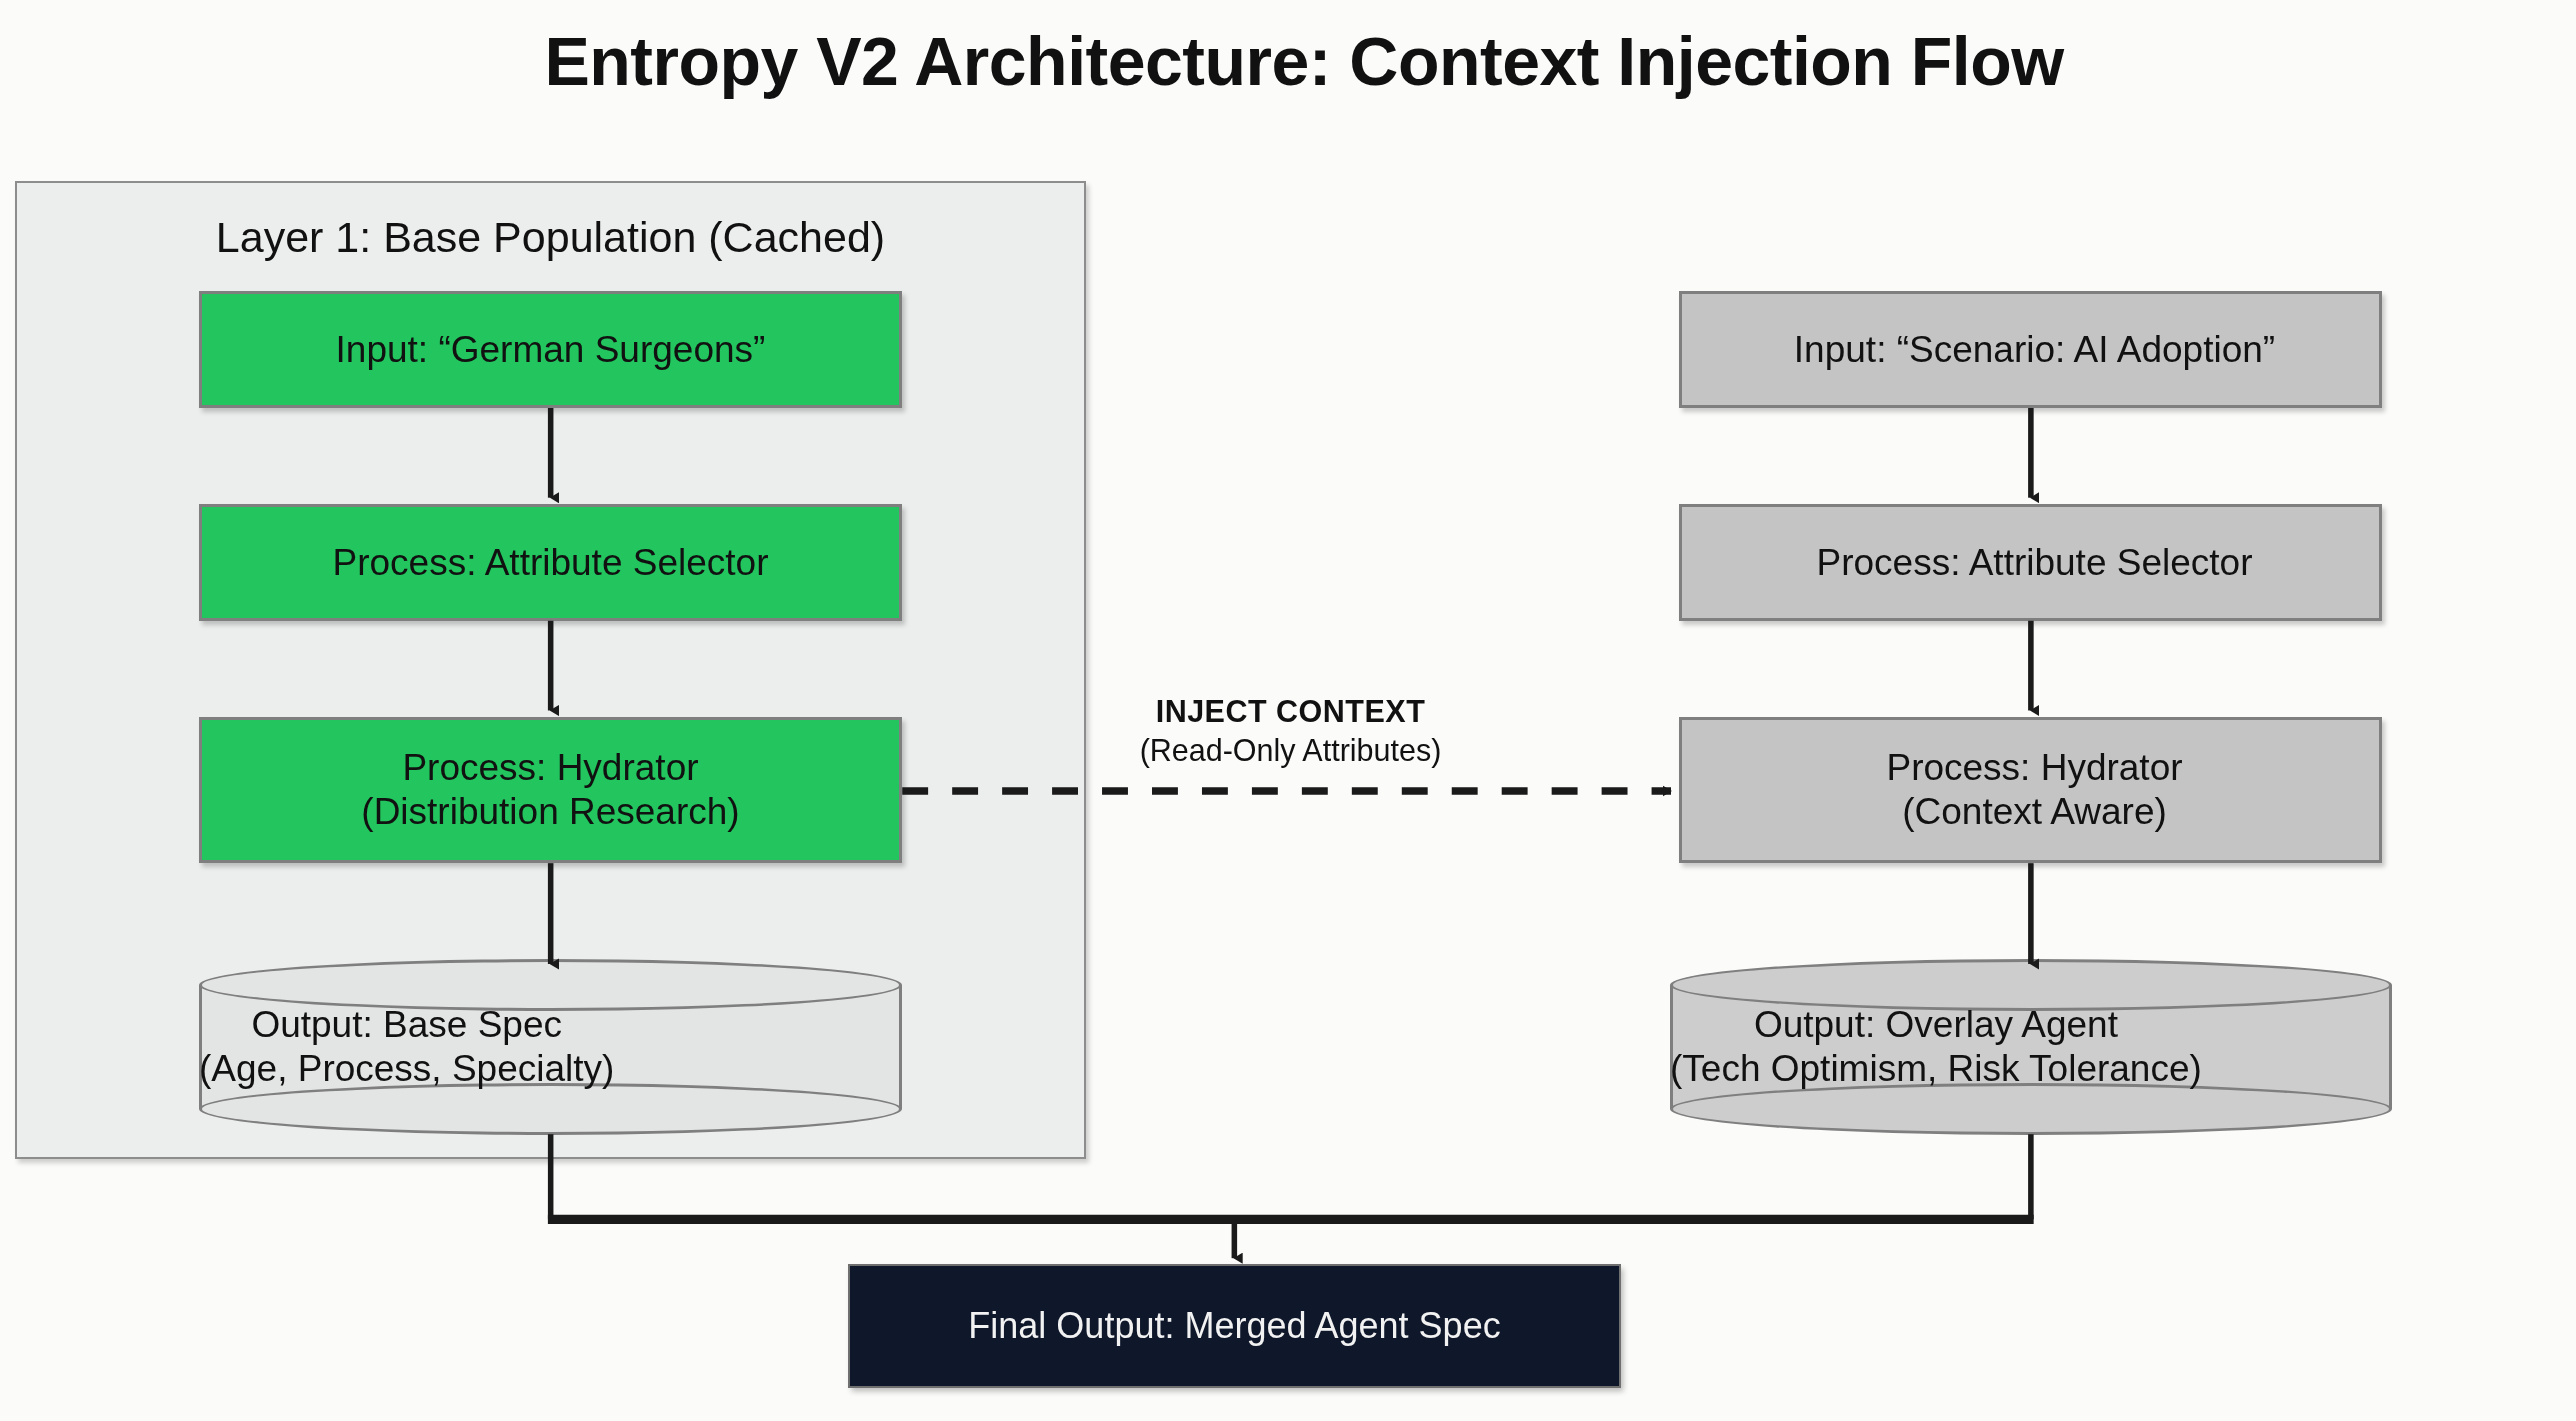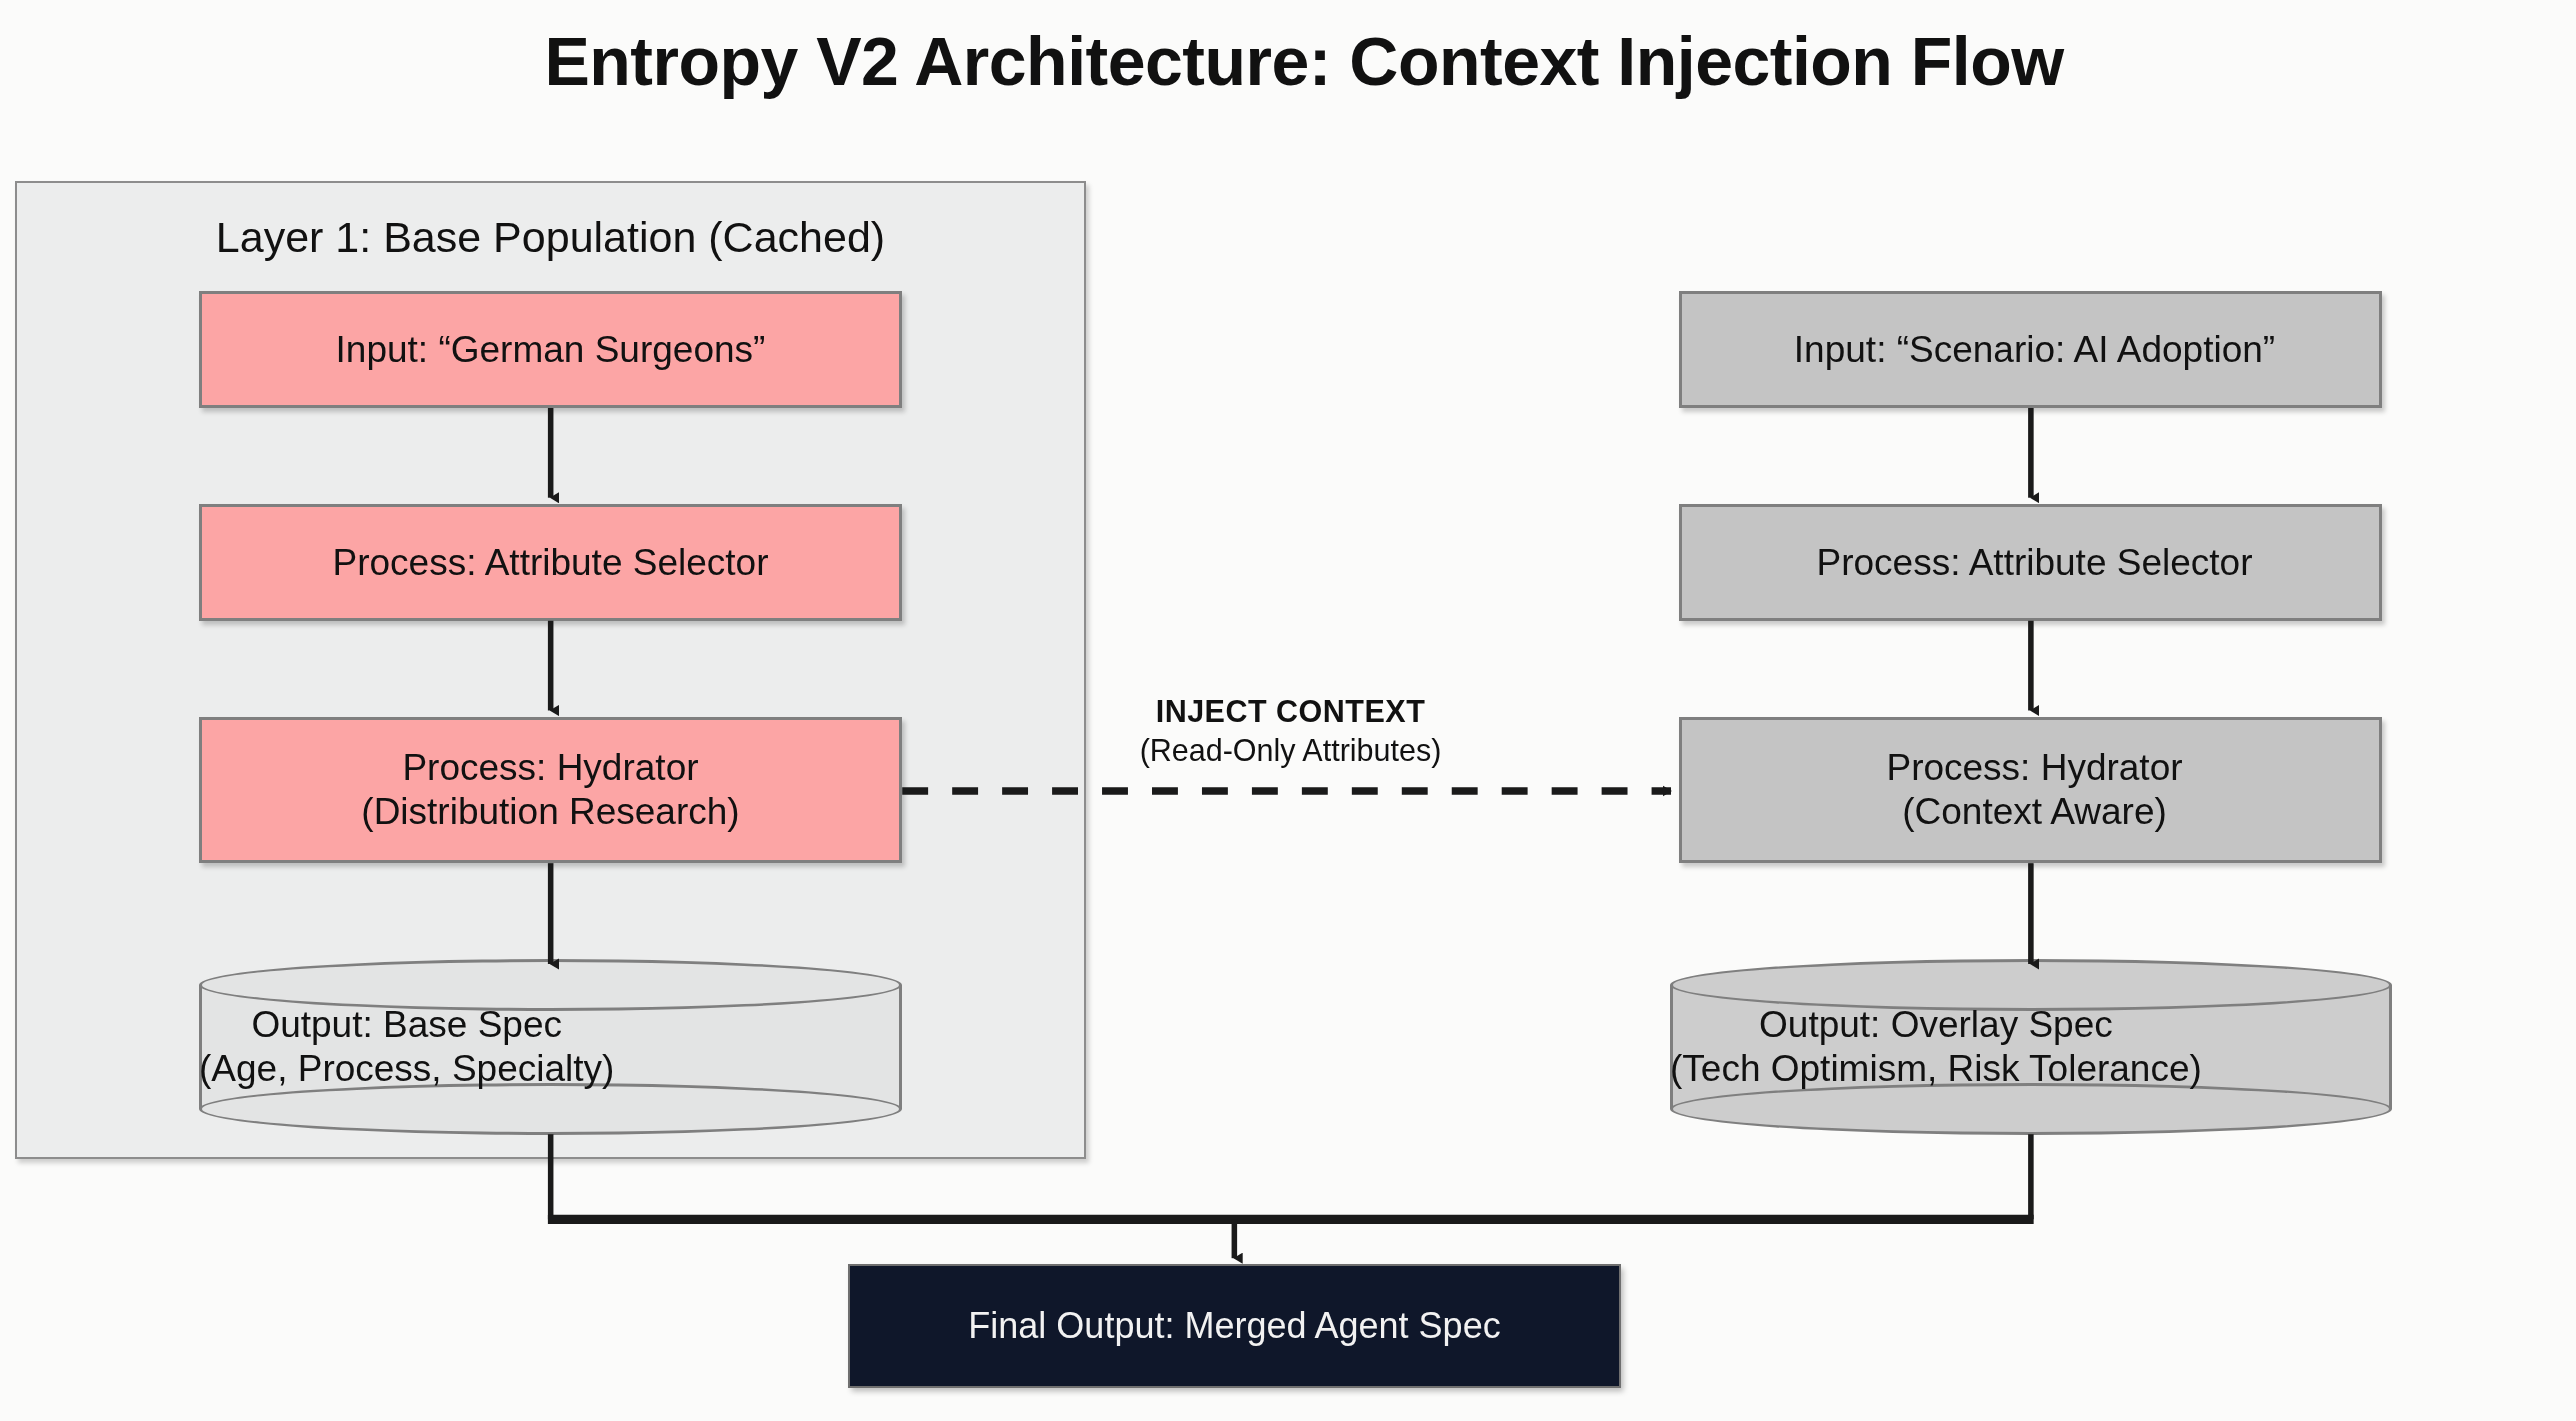--- a/index.html
+++ b/index.html
@@ -73,21 +73,21 @@
     border: 3.7px solid #7f7f7f;
     display: flex;
     align-items: center;
     justify-content: center;
     text-align: center;
     color: #111111;
     font-size: 37px;
     line-height: 1.18;
     box-shadow: 2.8px 3.7px 4.6px rgba(0,0,0,0.20);
   }
-  .node.l1 { background: #fca5a5; }
+  .node.l1 { background: #22c55e; }
   .node.l2 { background: #c4c4c4; padding-left: 8px; }
 
   
   .cylinder {
     position: absolute;
     box-sizing: border-box;
   }
   .cyl-body {
     position: absolute;
     left: 0;
@@ -223,21 +223,21 @@
       <span>(Context Aware)</span>
     </span>
   </div>
 
   <div class="cylinder l2" style="left:1670px; top:959px; width:722px; height:176px;">
     <div class="cyl-body"></div>
     <div class="cyl-bottom"></div>
     <div class="cyl-top"></div>
     <div class="cyl-label">
       <span>
-        <span>Output: Overlay Spec</span><br>
+        <span>Output: Overlay Agent</span><br>
         <span>(Tech Optimism, Risk Tolerance)</span>
       </span>
     </div>
   </div>
 
   <div id="inject-label">
     <span class="line1">INJECT CONTEXT</span>
     <span class="line2">(Read-Only Attributes)</span>
   </div>
 

